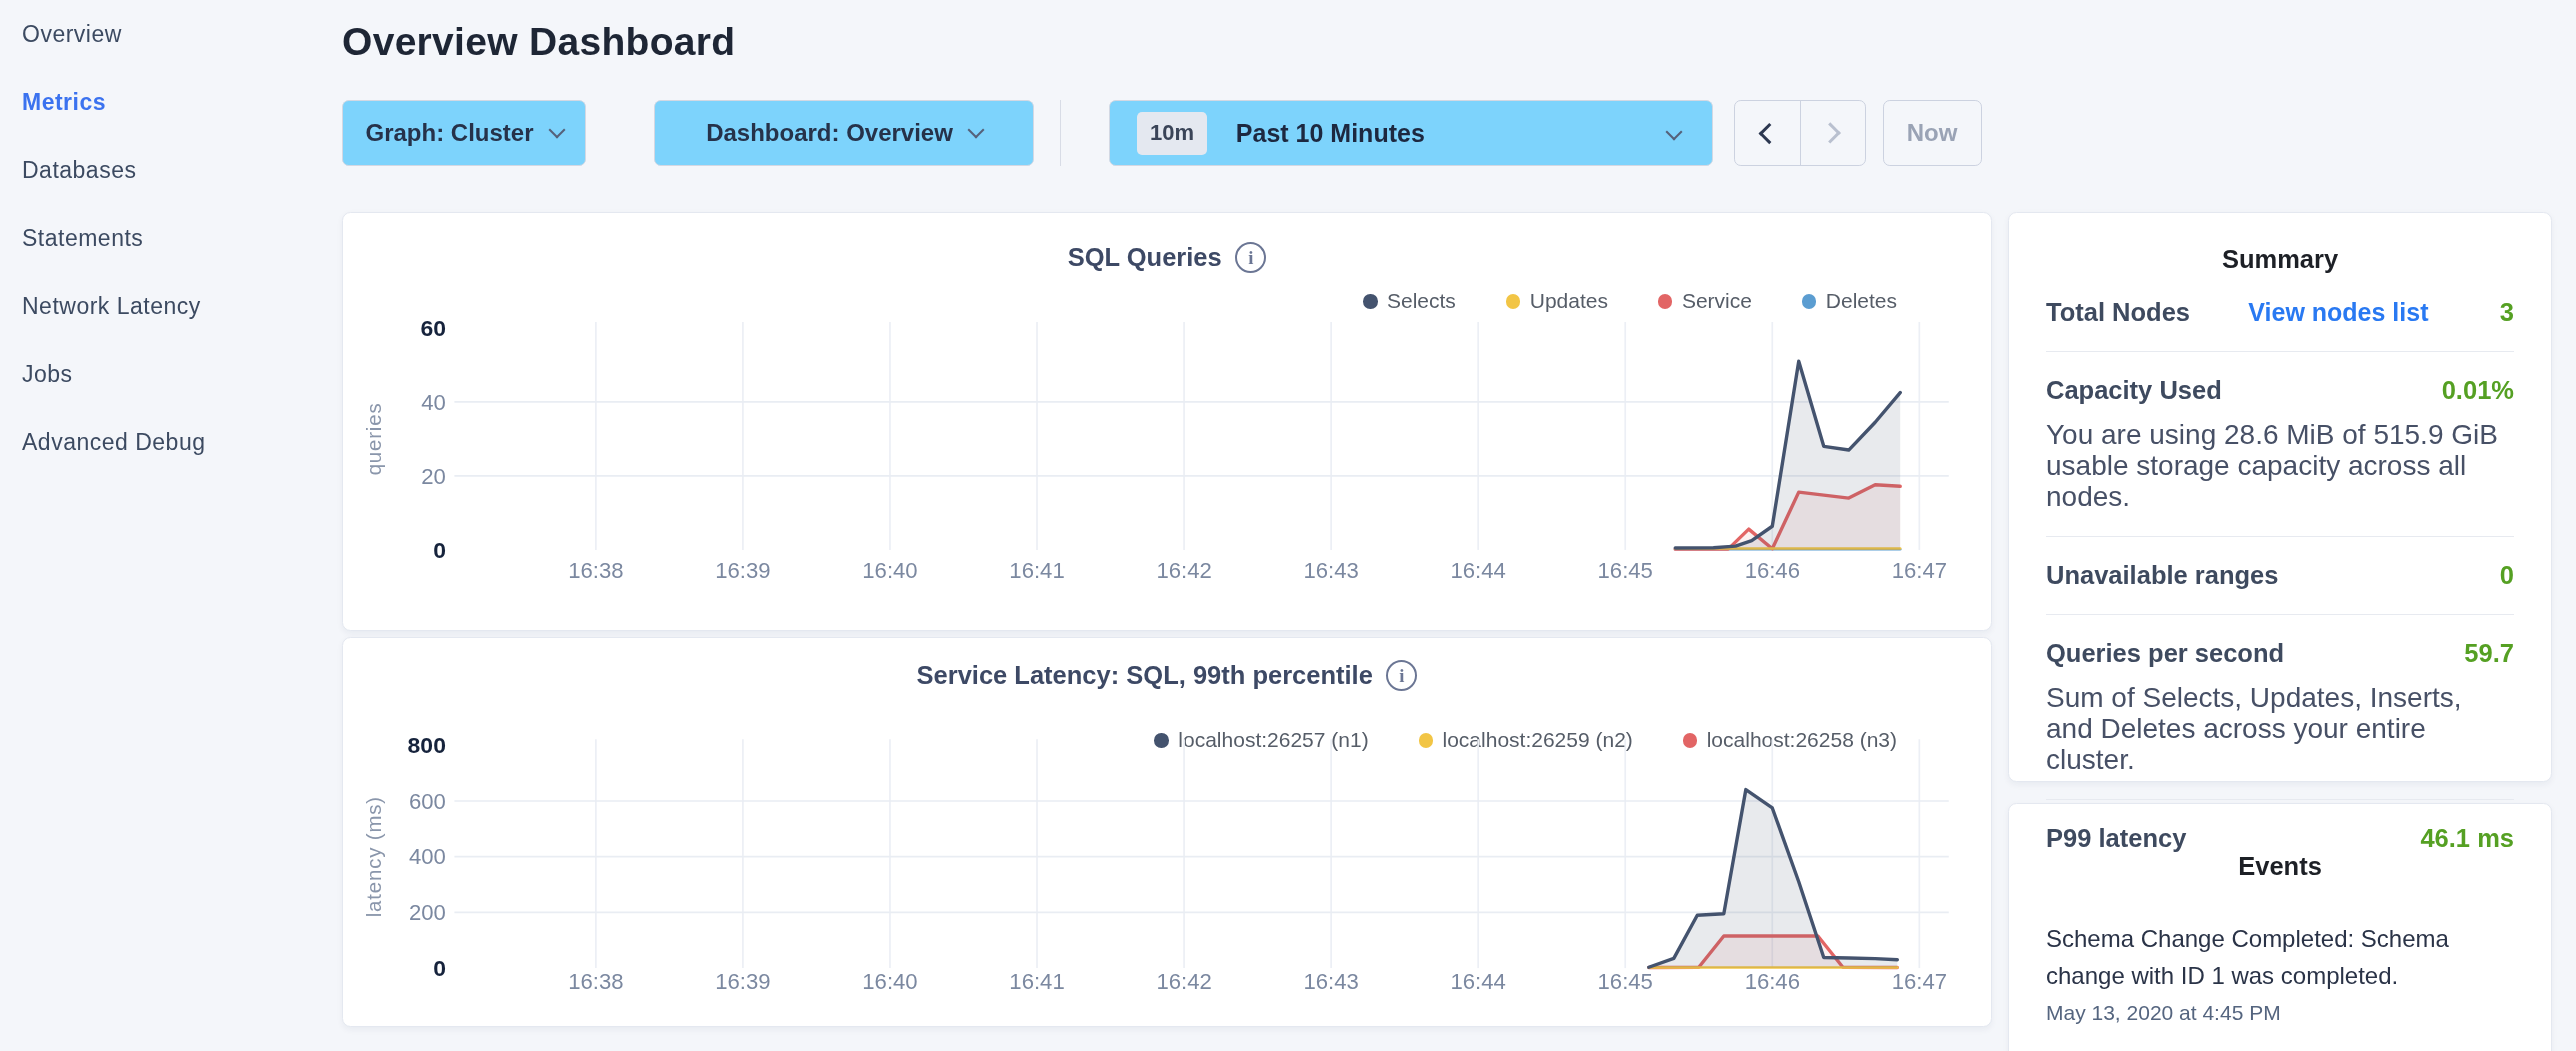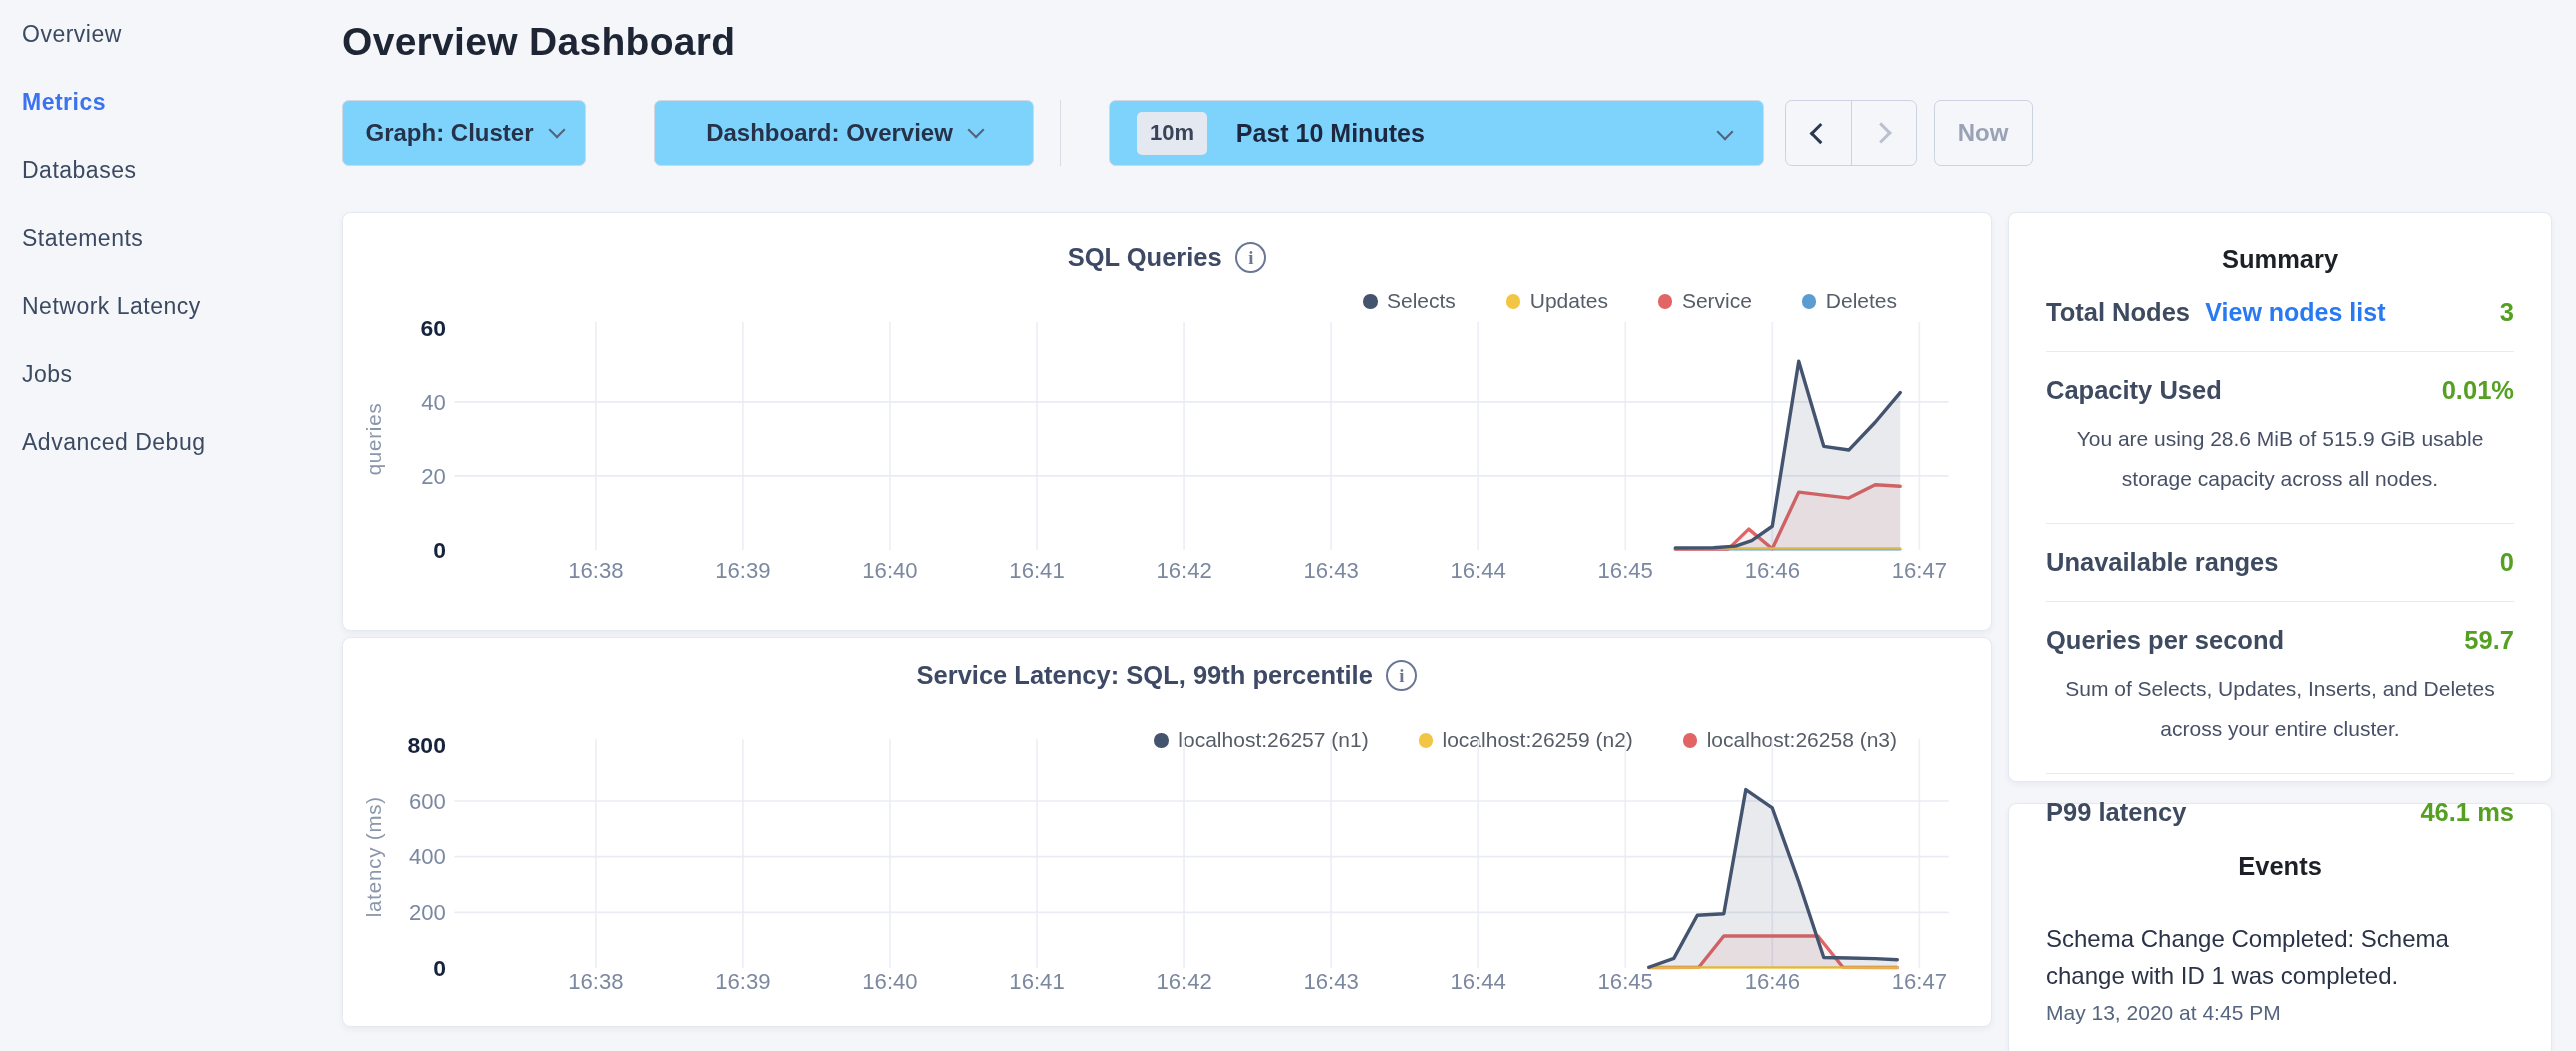--- a/index.html
+++ b/index.html
@@ -30,21 +30,21 @@
     display:flex; align-items:center; justify-content:center;
     font-size:24px; font-weight:700; color:#26324a; cursor:pointer;
   }
   .dd-graph { width:244px; }
   .dd-dash  { width:380px; margin-left:68px; }
   .chev {
     width:12px; height:12px; border-right:2.6px solid #55617a; border-bottom:2.6px solid #55617a;
     transform:rotate(45deg); margin-left:17px; margin-top:-6.8px;
   }
   .vdivider { width:1.7px; height:66px; background:#d8dce6; margin-left:25.5px; }
-  .time-dd { margin-left:48px; width:655px; justify-content:flex-start; padding:0 27px; position:relative; }
+  .time-dd { margin-left:48px; width:604px; justify-content:flex-start; padding:0 27px; position:relative; }
   .badge-10m { background:#e4e8f0; border-radius:5.1px; padding:8.5px 12.8px; font-size:22px; font-weight:700; color:#3a4458; }
   .time-label { margin-left:29px; font-size:25px; color:#1d2840; }
   .time-dd .chev { position:absolute; right:32px; margin-top:-3.4px; }
   .navgrp { display:flex; margin-left:20.4px; border:1.7px solid #ccd2e0; border-radius:6.8px; height:66px; background:transparent; }
   .navbtn { width:65px; display:flex; align-items:center; justify-content:center; cursor:pointer; color:#2c3750; }
   .navbtn.disabled { border-left:1.7px solid #ccd2e0; color:#b9c0cf; cursor:default; }
   .arr-left  { width:14.5px; height:14.5px; border-left:3.4px solid currentColor; border-bottom:3.4px solid currentColor; transform:rotate(45deg); margin-left:5.1px; }
   .arr-right { width:14.5px; height:14.5px; border-left:3.4px solid currentColor; border-bottom:3.4px solid currentColor; transform:rotate(225deg); margin-right:5.1px; }
   .btn-now {
     margin-left:17px; width:99px; height:66px; border:1.7px solid #ccd2e0; border-radius:6.8px;
@@ -80,25 +80,25 @@
   .yt { font-size:26px; fill:#7b88a0; text-anchor:end; }
   .yt-strong { fill:#16233c; font-weight:700; font-size:27px; }
   .axis-title { font-size:24px; fill:#8a96ab; letter-spacing:1px; text-anchor:middle; }
 
   
   .right-col { width:544px; margin-left:16px; }
   .summary-card { width:544px; height:570px; padding:0 37px; }
   .panel-title { text-align:center; font-size:25.5px; font-weight:700; color:#1d2026; margin-top:32px; }
   .srow { border-bottom:0.9px solid #e7eaf0; padding:24px 0; }
   .srow.last { border-bottom:none; }
-  .srow-head { display:flex; align-items:flex-start; }
+  .srow-head { display:flex; align-items:flex-start;gap:43px; }
   .srow-label { font-size:25.5px; font-weight:700; color:#3e4a5f; }
   .srow-link { margin-left:15.3px; font-size:25px; font-weight:700; color:#2979f2; cursor:pointer; }
   .srow-value { margin-left:auto; font-size:25.5px; font-weight:700; color:#55a023; white-space:nowrap; }
-  .srow-sub { margin-top:13.6px; font-size:21px; line-height:40px; color:#475066;text-align:center; }
+  .srow-sub { margin-top:13.6px; font-size:28px; line-height:31px; color:#475066; }
   .summary-card .srow:first-of-type { margin-top:22px; }
 
   .events-card { width:544px; margin-top:21px; padding:0 37px; height:264px; }
   .events-card .panel-title { margin-top:48px; }
   .event-text { margin-top:39px; font-size:24px; line-height:37px; color:#2a3347; }
   .event-time { margin-top:6.8px; font-size:21px; color:#55657f; }
 </style>
 </head>
 <body>
 

